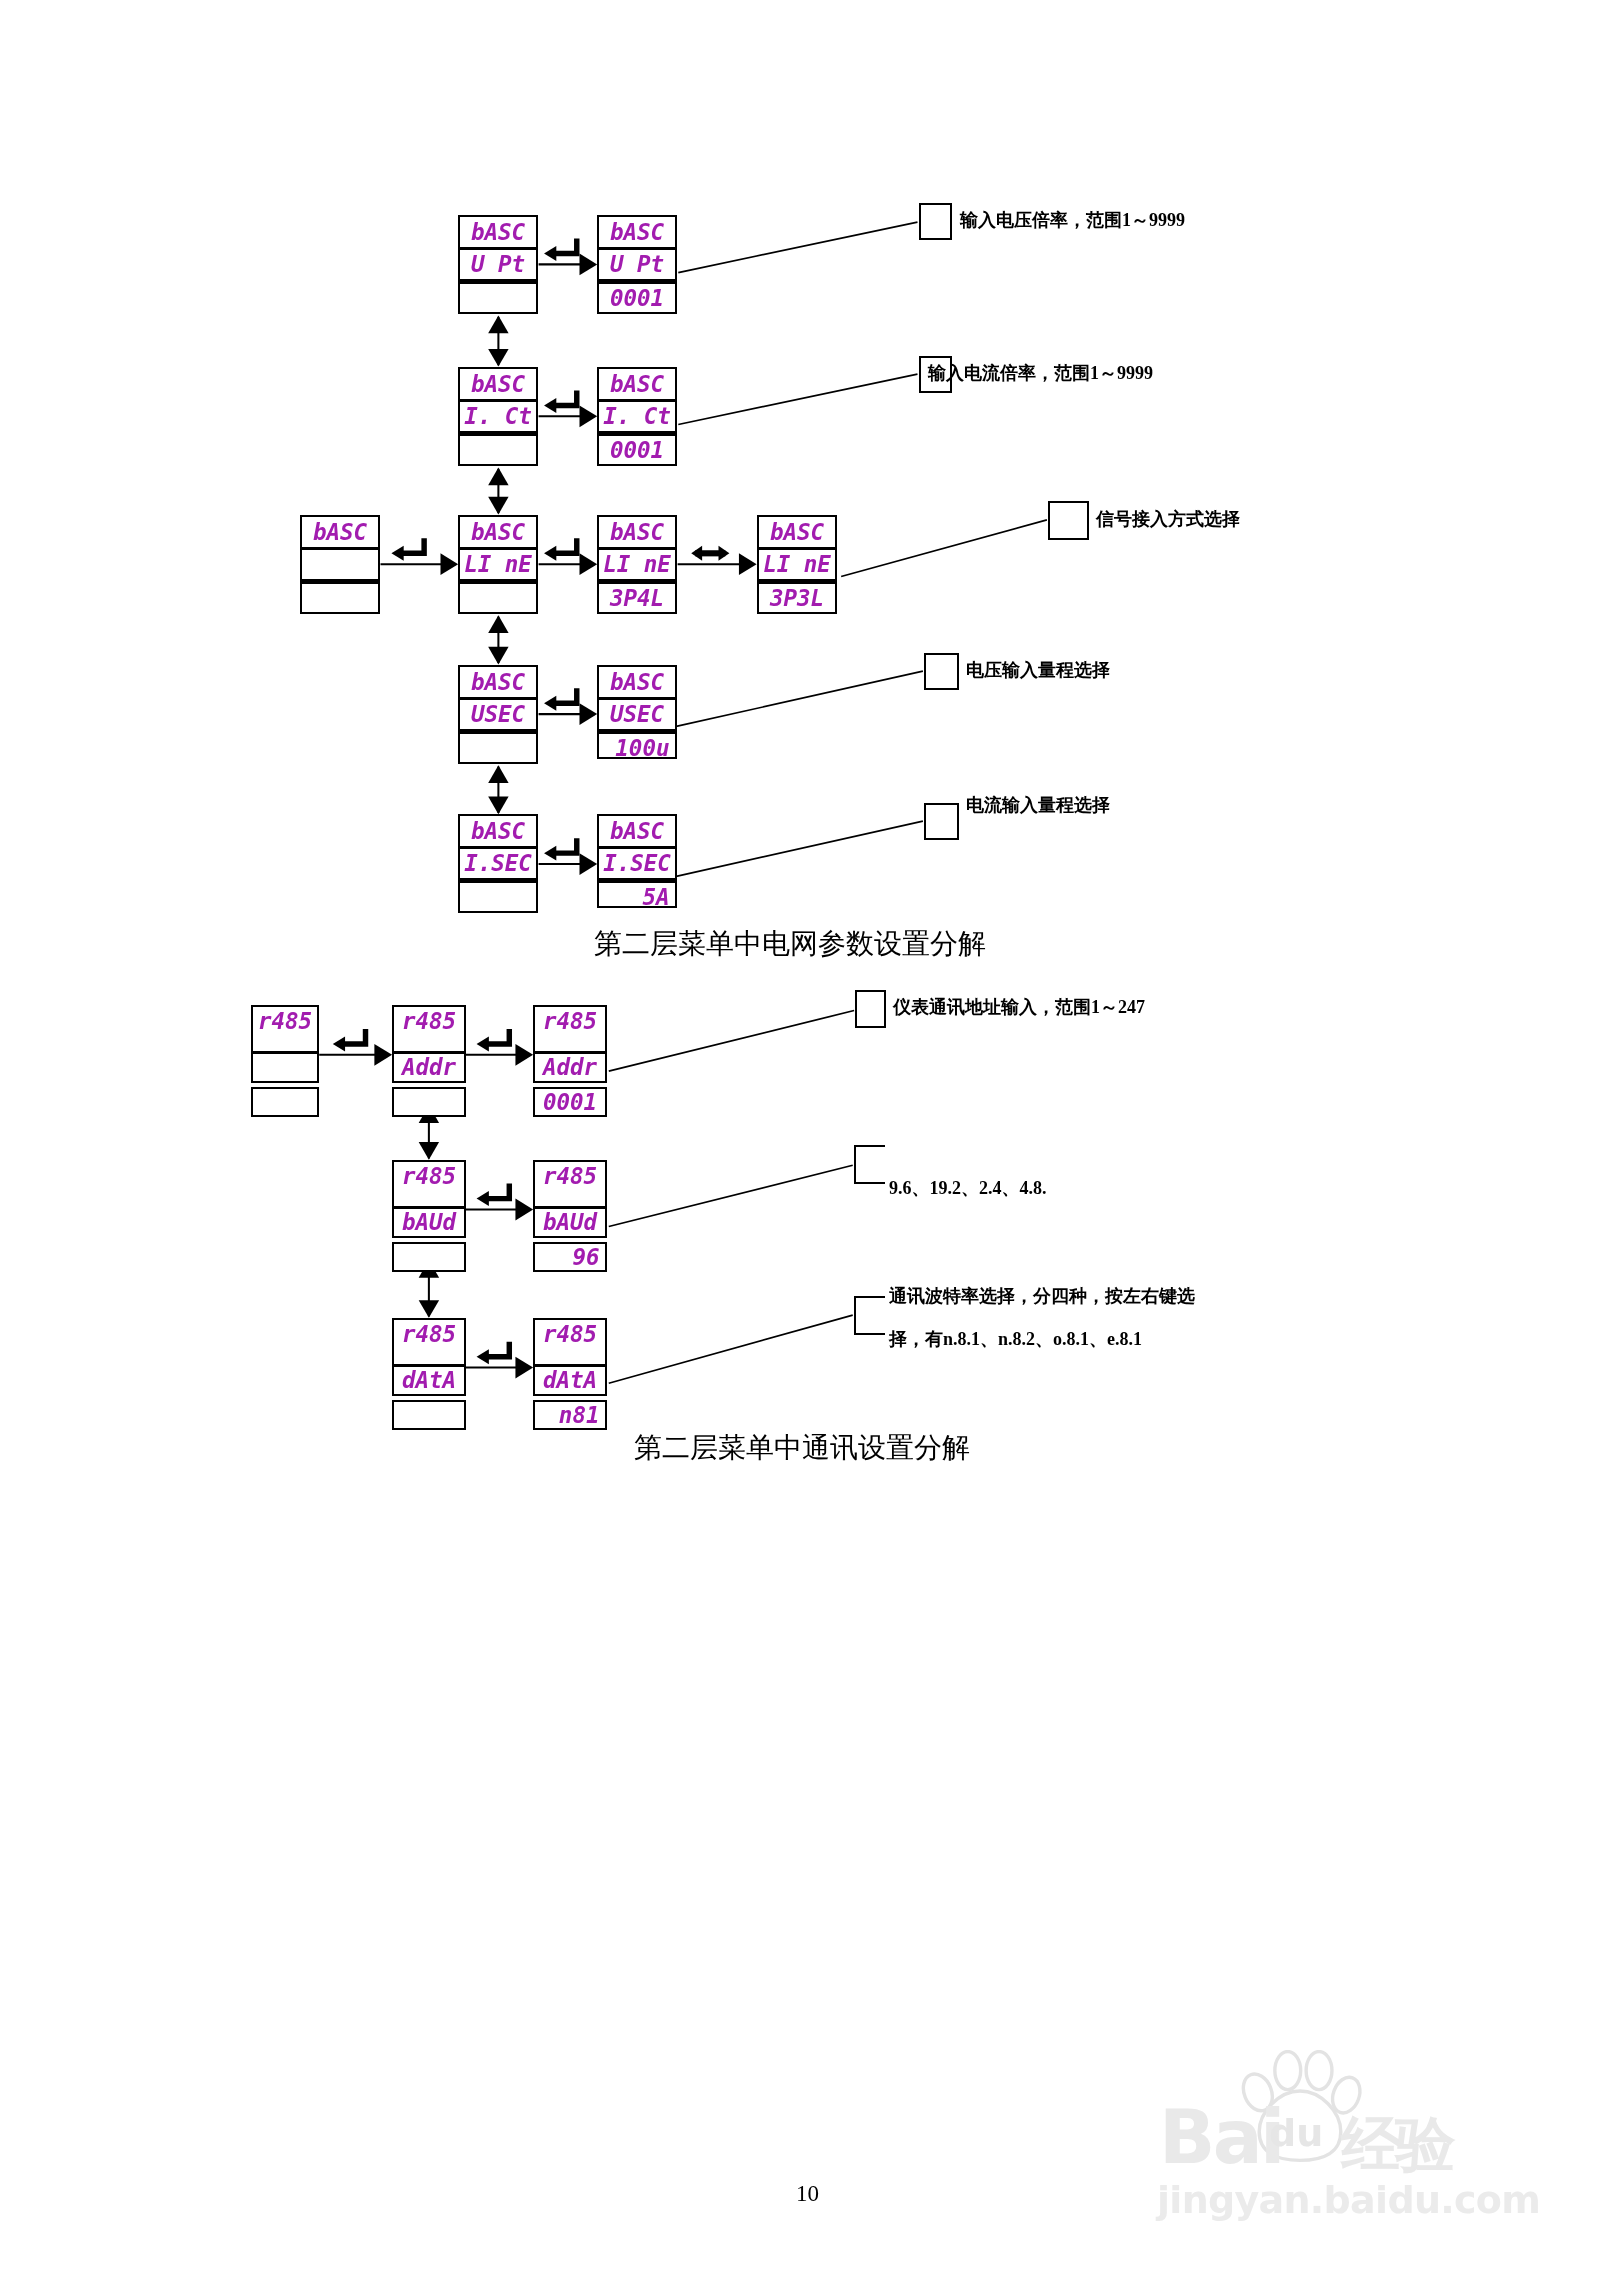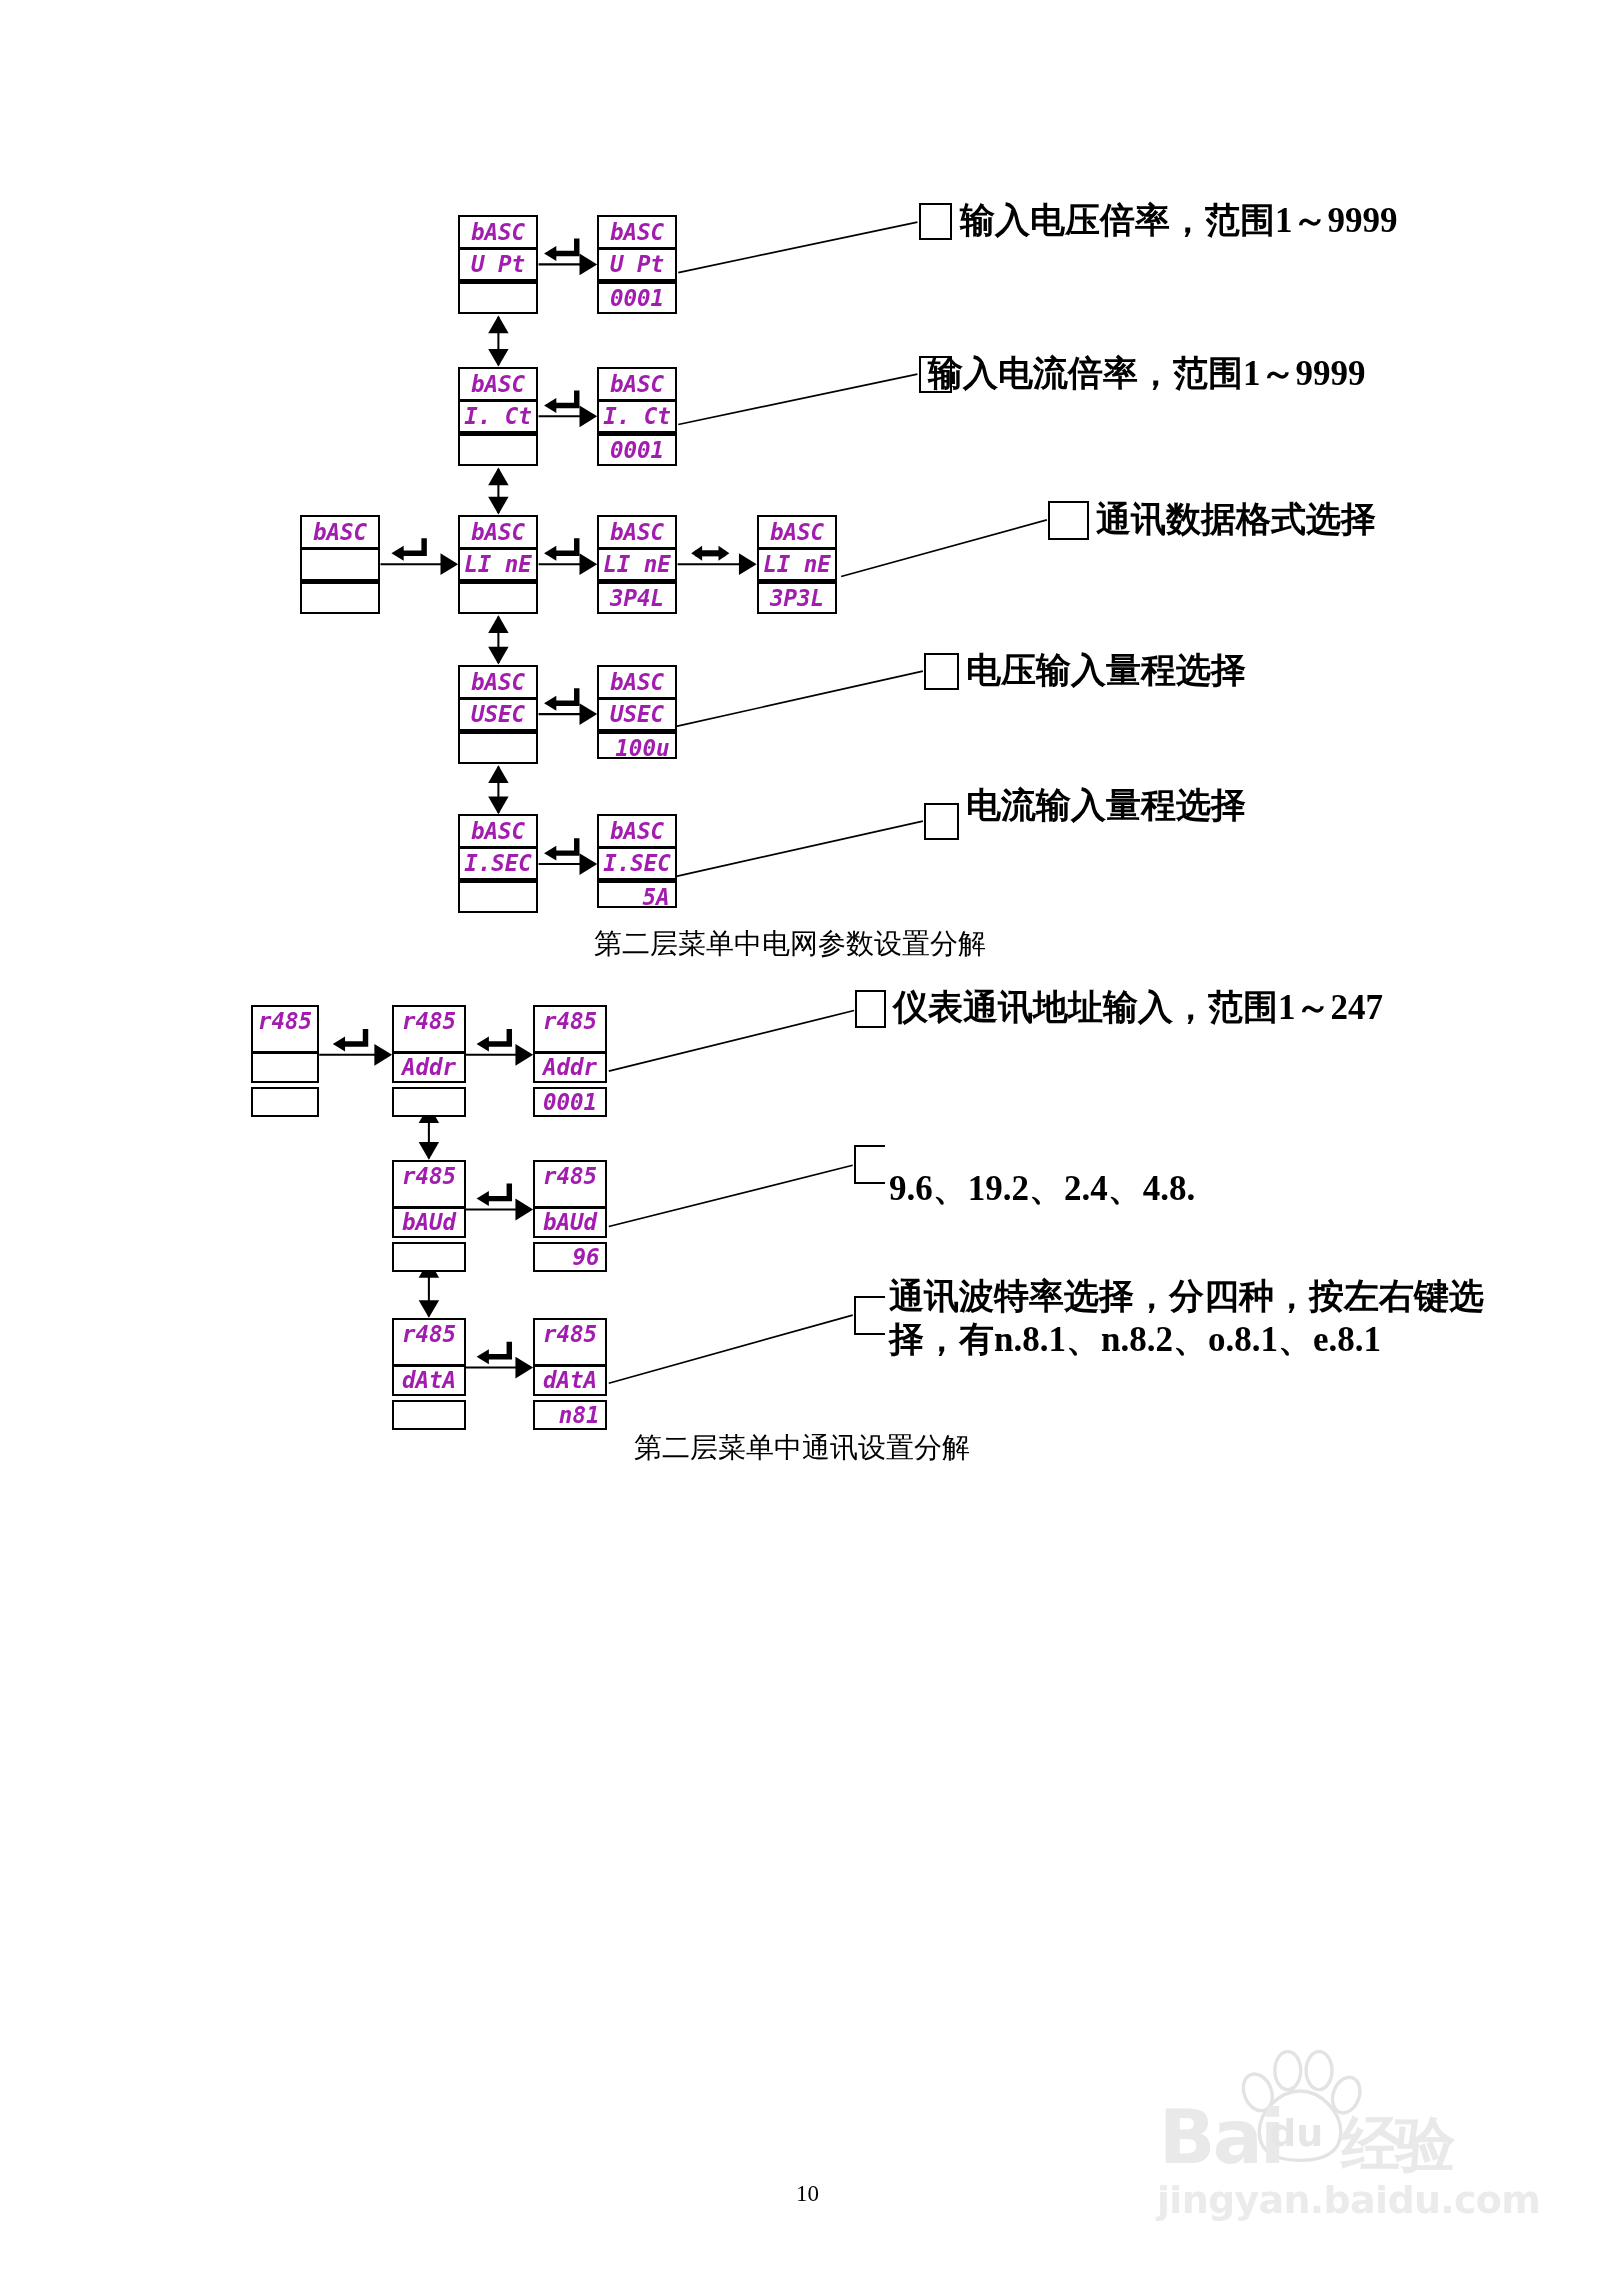--- a/index.html
+++ b/index.html
@@ -20,21 +20,21 @@
   .dbox2 .dl3{height:26px;line-height:26px;}
   .dl{font-family:"DejaVu Sans Mono", monospace;font-weight:bold;font-style:italic;
       font-size:22.5px;text-align:center;color:#a21caf;overflow:hidden;white-space:nowrap;}
   .dl.right{text-align:right;padding-right:5.5px;box-sizing:border-box;}
 
   
   .annbox{position:absolute;border:2px solid #000;background:#fff;box-sizing:border-box;}
   .annbracket{position:absolute;border-left:2px solid #000;border-top:2px solid #000;
               border-bottom:2px solid #000;box-sizing:border-box;}
   .anntext{position:absolute;font-family:"Liberation Serif", serif;font-weight:bold;
-           font-size:35px;line-height:31px;color:#000;white-space:nowrap;}
+           font-size:18px;line-height:31px;color:#000;white-space:nowrap;}
 
   
   .caption{position:absolute;font-family:Liberation Serif, serif;font-size:28px;
            color:#000;white-space:nowrap;}
   .pagenum{position:absolute;font-family:"Liberation Serif", serif;font-size:23px;color:#000;}
 
   
   .wm{position:absolute;color:#e9e9e9;font-family:"DejaVu Sans", sans-serif;font-weight:bold;}
   .wm-bai{left:1159px;top:2094px;font-size:74px;letter-spacing:-2.7px;}
   .wm-du{left:1269px;top:2111px;font-size:38px;color:#e6e6e6;}
@@ -274,21 +274,21 @@
   <div class="annbox" style="left:919px;top:356px;width:33px;height:37px"></div>
   <div class="annbox" style="left:1048px;top:501px;width:41px;height:39px"></div>
   <div class="annbox" style="left:924px;top:653px;width:35px;height:37px"></div>
   <div class="annbox" style="left:924px;top:803px;width:35px;height:37px"></div>
   <div class="annbox" style="left:855px;top:990px;width:31px;height:38px"></div>
   <div class="annbracket" style="left:854px;top:1145px;width:31px;height:39px"></div>
   <div class="annbracket" style="left:854px;top:1296px;width:31px;height:39px"></div>
 
   <div class="anntext" style="left:960px;top:205px">输入电压倍率，范围1～9999</div>
   <div class="anntext" style="left:928px;top:358px">输入电流倍率，范围1～9999</div>
-  <div class="anntext" style="left:1096px;top:504px">通讯数据格式选择</div>
+  <div class="anntext" style="left:1096px;top:504px">信号接入方式选择</div>
   <div class="anntext" style="left:966px;top:655px">电压输入量程选择</div>
   <div class="anntext" style="left:966px;top:790px">电流输入量程选择</div>
   <div class="anntext" style="left:893px;top:992px">仪表通讯地址输入，范围1～247</div>
   <div class="anntext" style="left:889px;top:1173px">9.6、19.2、2.4、4.8.</div>
   <div class="anntext" style="left:889px;top:1281px">通讯波特率选择，分四种，按左右键选</div>
   <div class="anntext" style="left:889px;top:1324px">择，有n.8.1、n.8.2、o.8.1、e.8.1</div>
 
   <div class="caption" style="left:594px;top:925px">第二层菜单中电网参数设置分解</div>
   <div class="caption" style="left:634px;top:1429px">第二层菜单中通讯设置分解</div>
   <div class="pagenum" style="left:796px;top:2181px">10</div>

